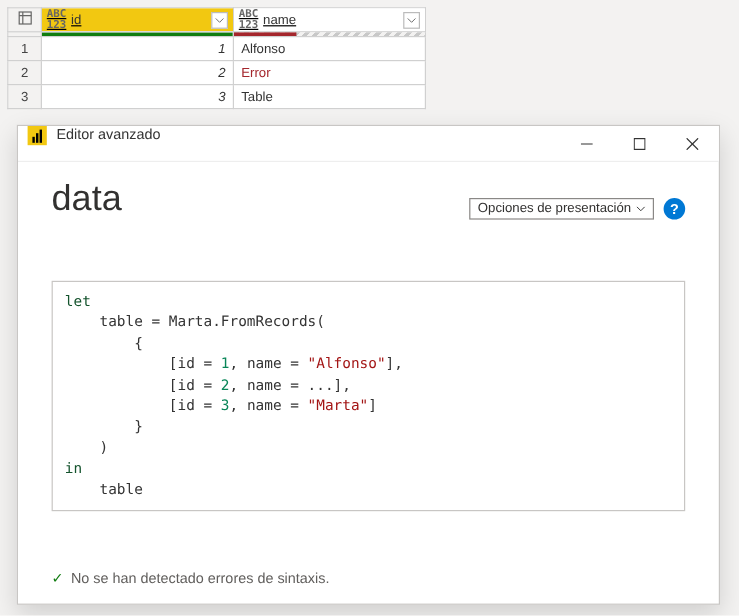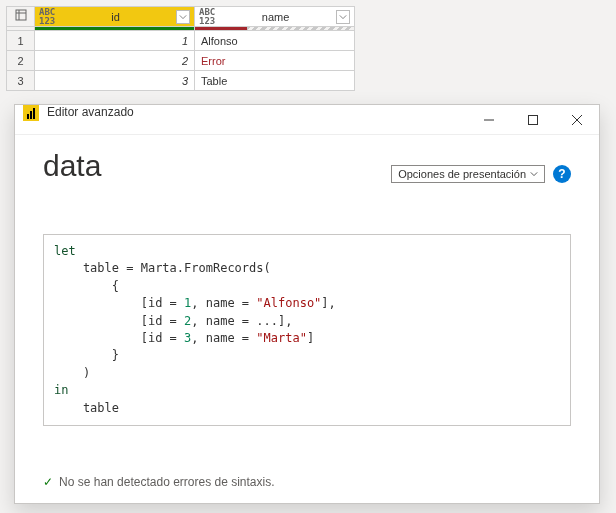--- a/index.html
+++ b/index.html
@@ -3,26 +3,26 @@
 <meta charset="utf-8">
 <style>
 * { box-sizing: border-box; margin: 0; padding: 0; }
 body { font-family: "Segoe UI", Tahoma, sans-serif; font-size: 12px; background: #f3f2f1; width: 616px; height: 513px; overflow: hidden; position: relative; }
 
 
 .grid { position: absolute; top: 6px; left: 6px; background: #fff; border-collapse: collapse; }
 .grid th, .grid td { border: 1px solid #d0d0d0; height: 20px; }
 .grid .corner { width: 28px; background: #f3f2f1; text-align: center; }
 .grid .rowhead { width: 28px; background: #f3f2f1; text-align: center; color: #444; font-weight: normal; font-size: 11px; }
-.grid .colhead { background: #fff; position: relative; padding: 0; }
+.grid .colhead { background: #fff; position: relative; padding: 0; text-decoration: underline; }
 .grid .colhead.sel { background: #f2c811; }
 .grid .colhead-inner { display: flex; align-items: center; height: 100%; padding: 0 4px; gap: 4px; }
 .grid .typeicon { font-family: monospace; font-size: 9px; line-height: 1; color: #666; }
 .grid .typeicon .top { display: block; }
-.grid .colname { font-size: 11px; color: #333; flex: 1; text-align: center; font-weight: normal; }
+.grid .colname { font-size: 11px; color: #333; flex: 1; text-align: left; font-weight: normal; }
 .grid .dropdown { width: 14px; height: 14px; border: 1px solid #bbb; background: #fff; display: flex; align-items: center; justify-content: center; margin-left: auto; }
 .grid .dropdown svg { width: 8px; height: 8px; }
 .grid td.cell { padding: 0 6px; font-size: 11px; color: #333; background: #fff; }
 .grid td.cell.num { text-align: right; font-style: italic; }
 .grid td.cell.err { color: #a4262c; }
 .grid .col-id { width: 160px; }
 .grid .col-name { width: 160px; }
 .grid .bar-row td { padding:0; height:3px; border-top:none; }
 .bar { height:3px; width:100%; }
 .bar.green { background:#107c10; }

